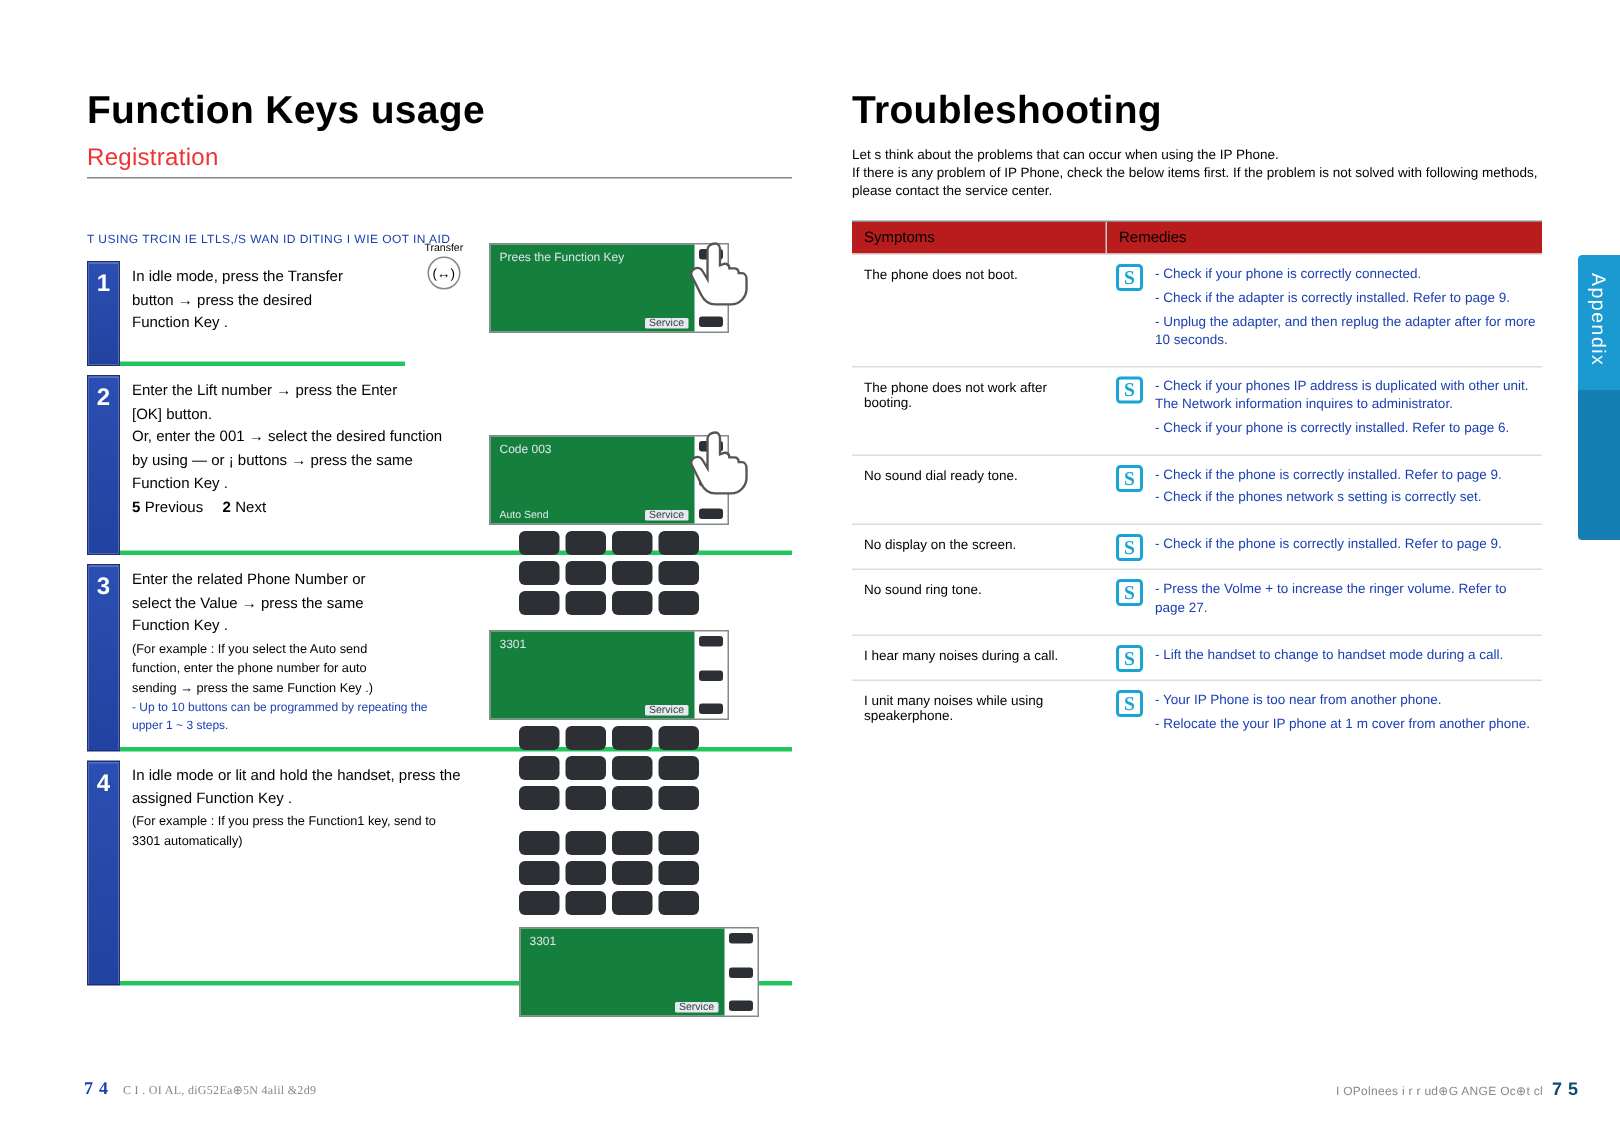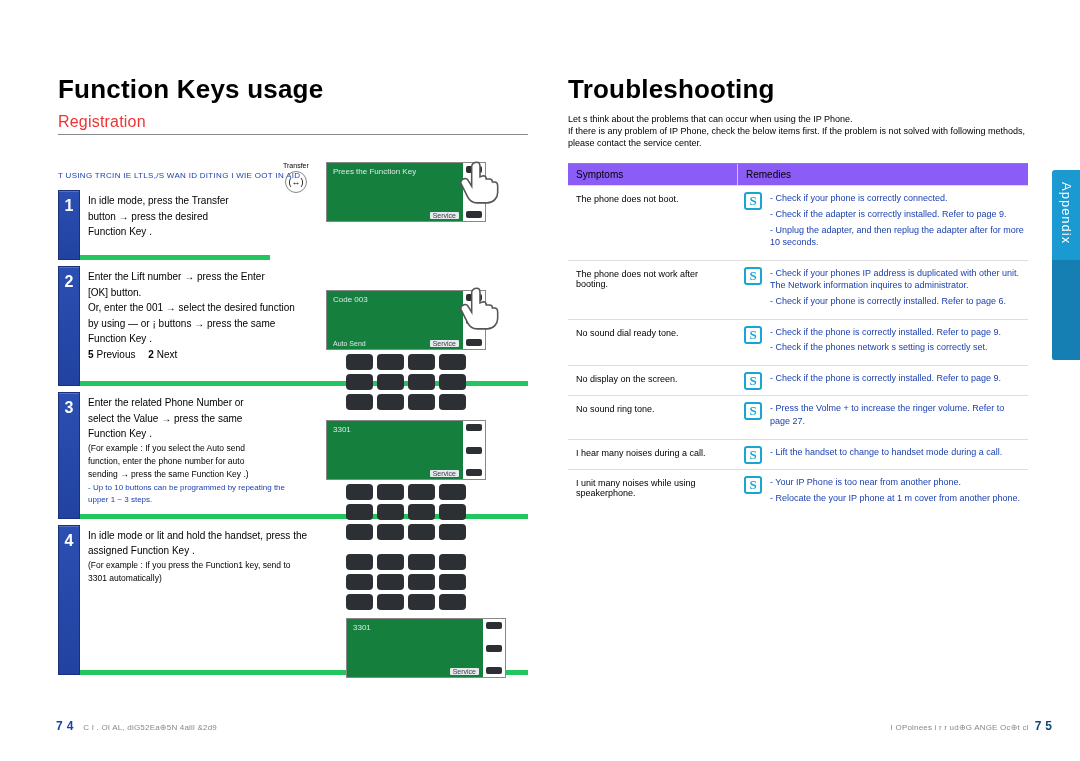--- a/index.html
+++ b/index.html
@@ -7,21 +7,21 @@
     width: 1080px;
     height: 761px;
     font-family: Arial, Helvetica, sans-serif;
     background: #fff;
     color: #000;
     position: relative;
     overflow: hidden;
   }
   .page {
     position: absolute;
-    top: 74px;
+    top: 58px;
     width: 470px;
   }
   .page.left { left: 58px; }
   .page.right { left: 568px; }
 
   h1 { font-size: 26px; font-weight: 700; letter-spacing: 0.2px; margin-bottom: 8px; }
   h2 { font-size: 16px; font-weight: 400; color: #e33; margin-bottom: 3px; letter-spacing: 0.2px; }
   .rule { height: 1px; background: #888; margin-bottom: 3px; }
   .subnote { font-size: 8px; color: #1a3fb0; font-weight: 400; letter-spacing: 0.3px; margin-bottom: 10px; margin-top: 36px; }
 
@@ -33,21 +33,21 @@
     color: #fff;
     display: flex;
     align-items: flex-start;
     justify-content: center;
     font-size: 16px;
     font-weight: 700;
     padding-top: 6px;
     border: 1px solid #1b2f7a;
     box-shadow: inset 0 1px 0 rgba(255,255,255,.2);
   }
-  .stepbody { flex: 1 1 auto; padding: 4px 6px 6px 8px; font-size: 10px; line-height: 1.35; border-bottom: 5px solid #22c55e; }
+  .stepbody { flex: 1 1 auto; padding: 4px 6px 6px 8px; font-size: 10px; line-height: 1.35; border-bottom: 3px solid #22c55e; }
   .stepbody p { margin-bottom: 2px; }
   .tiny { font-size: 8.5px; color:#000; }
   .bluewarn { color:#1a3fb0; font-size:8px; line-height:1.3; }
   .kv { display:inline-block; margin-right:10px; }
   .kv b { font-size:10px; margin-right:3px; }
 
   .illus { position:absolute; }
   .illus-box { width:160px; border:1px solid #888; display:flex; background:#fff; position:relative; }
   .lcd { flex:1 1 auto; height:58px; background:#15803d; color:#fff; font-size:8px; display:flex; flex-direction:column; justify-content:space-between; padding:4px 6px 2px 6px; position:relative; }
   .lcd .topline { color:#dfe6ec; }
@@ -57,31 +57,31 @@
   .keypad { width:120px; margin-top:4px; display:grid; grid-template-columns:repeat(4,1fr); gap:4px; }
   .keypad span { height:16px; background:#2c2f33; border-radius:4px; display:block; }
 
   .transfer-btn { position:absolute; display:flex; flex-direction:column; align-items:center; }
   .transfer-btn .lbl { font-size:7px; margin-bottom:2px; }
   .transfer-btn .circ { width:22px; height:22px; border:1px solid #888; border-radius:50%; display:flex; align-items:center; justify-content:center; font-size:9px; }
 
   .hand { position:absolute; width:52px; height:52px; pointer-events:none; }
   .hand svg { width:100%; height:100%; }
 
-  .p74 { position:absolute; left:56px; bottom:28px; font-size:12px; }
+  .p74 { position:absolute; left:56px; bottom:28px; font-size:12px;font-family:Liberation Serif, serif; }
   .p74 b { color:#1a3fb0; font-weight:700; margin-right:6px; letter-spacing:4px; }
   .p74 span { font-size:8px; letter-spacing:0.2px; color:#888; }
   .p75 { position:absolute; right:24px; bottom:28px; font-size:12px; text-align:right;}
   .p75 b { color:#0c4a6e; font-weight:700; margin-left:6px; letter-spacing:4px; }
   .p75 span { font-size:8px; letter-spacing:0.2px; color:#888; }
 
   
   .intro { font-size:9px; line-height:1.35; margin-bottom:14px; }
   .tbl { border-top:1px solid #888; }
-  .thead { display:flex; background:#8b5cf6; font-size:10px; }
+  .thead { display:flex; background:#b91c1c; font-size:10px; }
   .thead div { padding:5px 8px; }
   .th1 { width:170px; border-right:1px solid #ccc; }
   .th2 { flex:1; }
   .trow { display:flex; border-top:1px solid #ddd; font-size:9px; }
   .trow .c1 { width:170px; padding:8px 8px 8px 8px; }
   .trow .s { width:30px; display:flex; align-items:flex-start; justify-content:center; padding-top:6px; }
   .trow .s span { width:18px; height:18px; border:2px solid #19a5d4; border-radius:3px; display:flex; align-items:center; justify-content:center; color:#19a5d4; font-weight:700; font-size:13px; font-family:Georgia,serif; }
   .trow .c2 { flex:1; padding:6px 4px 8px 2px; color:#1a3fb0; line-height:1.4; }
   .trow .c2 p { margin-bottom:3px; }
 

